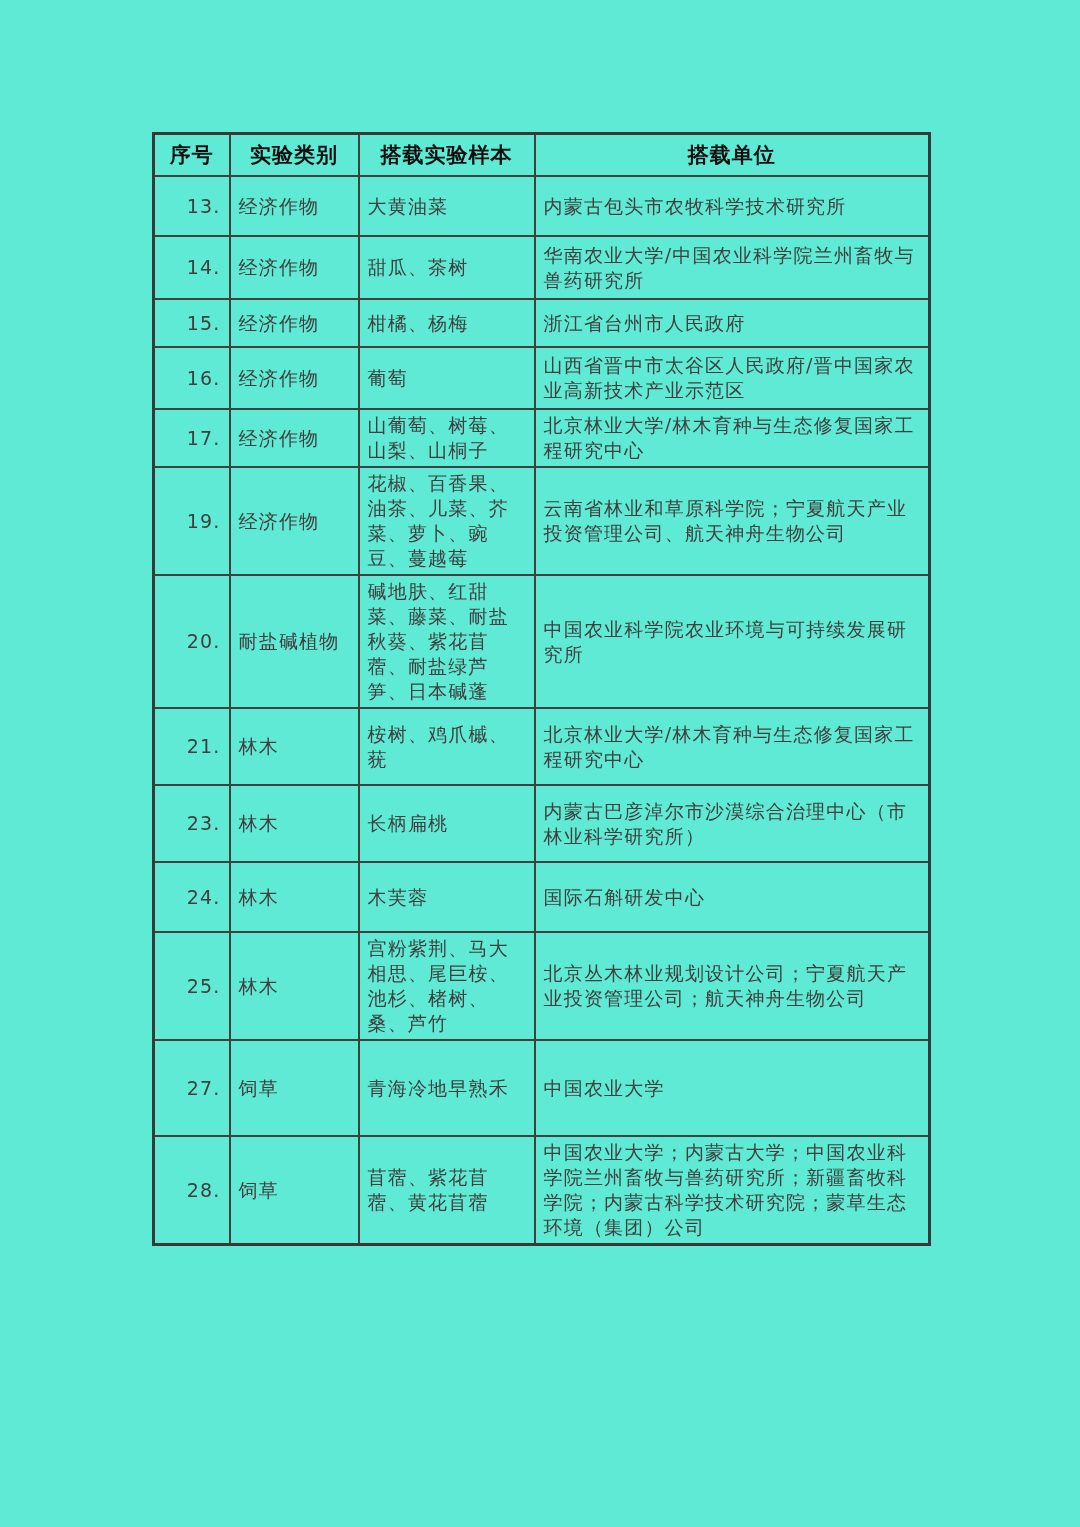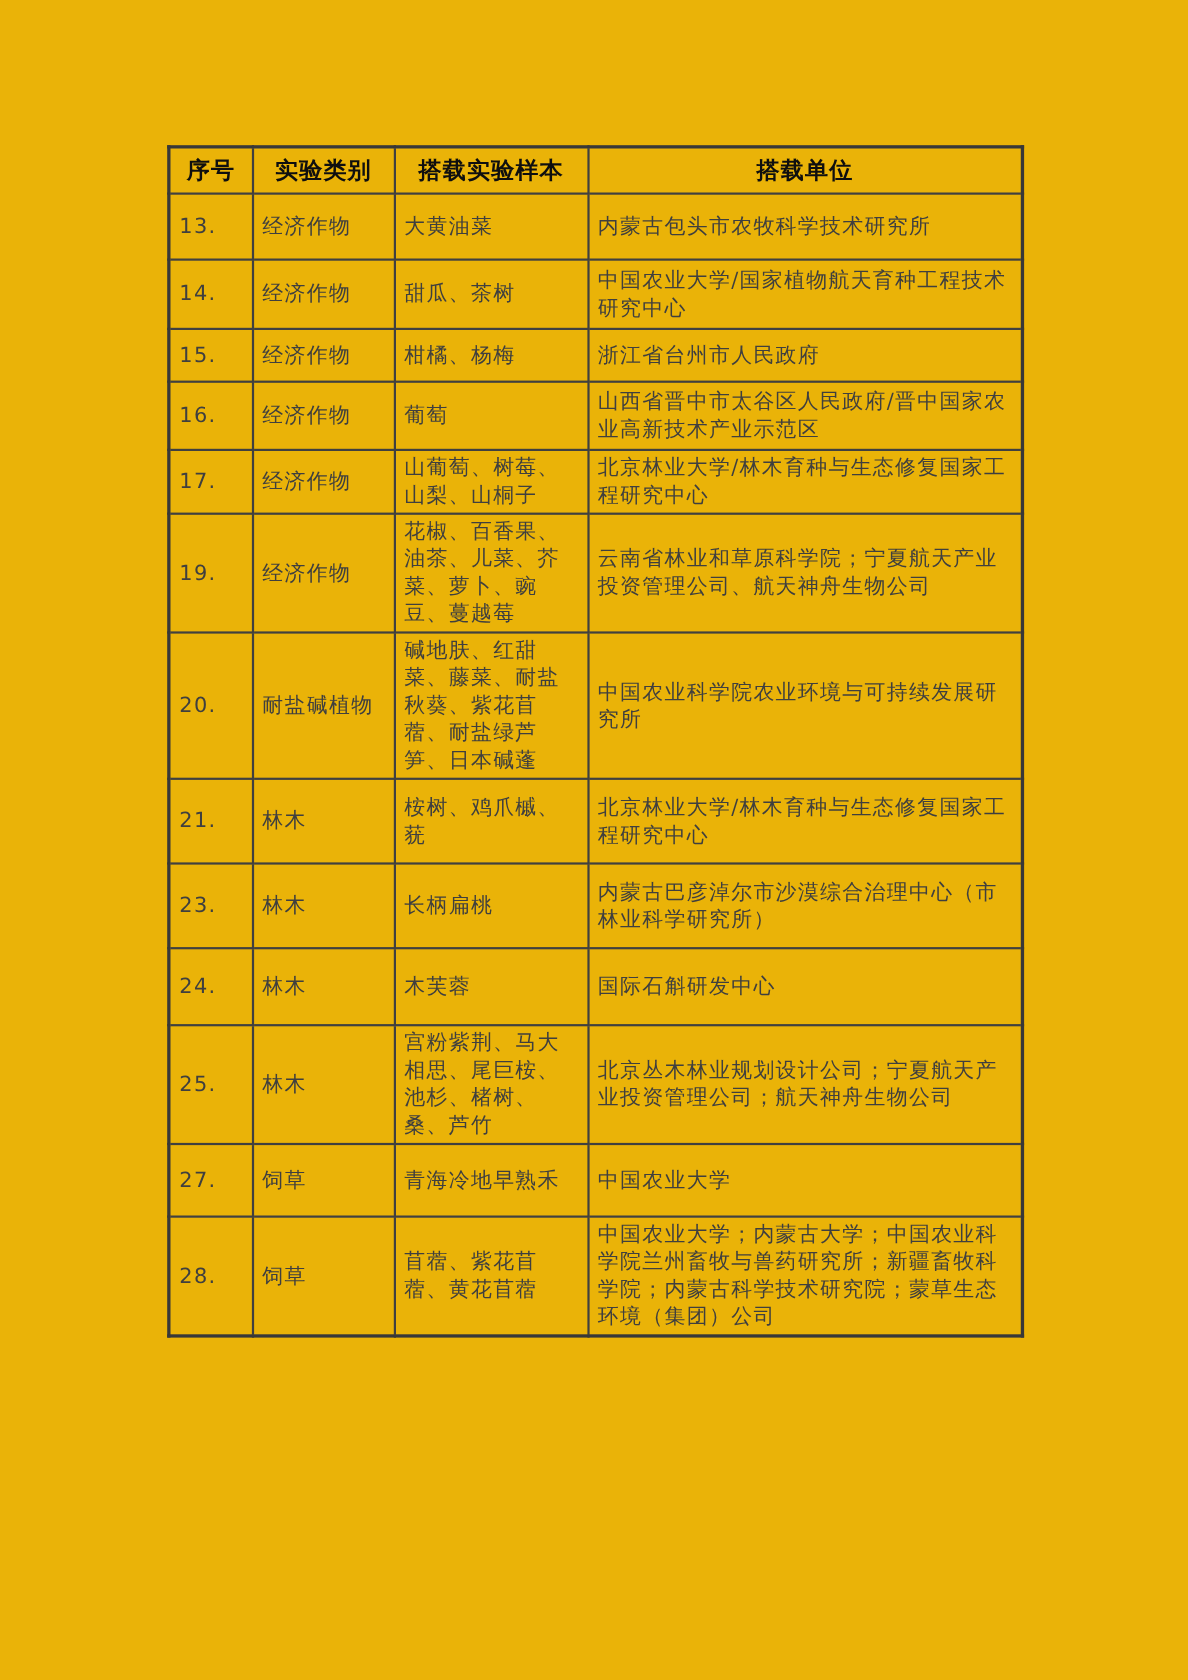--- a/index.html
+++ b/index.html
@@ -9,21 +9,21 @@
   }
   body {
     width: 1080px;
     height: 1527px;
     font-family: "DejaVu Serif", serif;
   }
   .page {
     position: relative;
     width: 1080px;
     height: 1527px;
-    background: #eab308;
+    background: #5eead4;
     overflow: hidden;
   }
   table.payload {
     position: absolute;
     left: 152px;
     top: 132px;
     width: 776px;
     border-collapse: collapse;
     table-layout: fixed;
     border: 3px solid #383838;
@@ -46,21 +46,21 @@
   table.payload td {
     font-size: 19px;
     color: #3f3f3f;
     line-height: 25px;
     letter-spacing: 1.2px;
     vertical-align: middle;
     padding: 3px 8px;
     word-break: break-all;
   }
   td.col-no {
-    text-align: left;
+    text-align: right;
     padding-left: 12px;
     font-family: "DejaVu Sans", "Liberation Sans", sans-serif;
     letter-spacing: 0.5px;
     color: #454545;
   }
   td.col-category {
     padding-left: 10px;
     border-radius: 21px;
   }
   td.col-sample {
@@ -95,21 +95,21 @@
         <tr style="height: 60px;">
           <td class="col-no">13.</td>
           <td class="col-category">经济作物</td>
           <td class="col-sample">大黄油菜</td>
           <td class="col-unit">内蒙古包头市农牧科学技术研究所</td>
         </tr>
         <tr style="height: 63px;">
           <td class="col-no">14.</td>
           <td class="col-category">经济作物</td>
           <td class="col-sample">甜瓜、茶树</td>
-          <td class="col-unit">中国农业大学/国家植物航天育种工程技术研究中心</td>
+          <td class="col-unit">华南农业大学/中国农业科学院兰州畜牧与兽药研究所</td>
         </tr>
         <tr style="height: 48px;">
           <td class="col-no">15.</td>
           <td class="col-category">经济作物</td>
           <td class="col-sample">柑橘、杨梅</td>
           <td class="col-unit">浙江省台州市人民政府</td>
         </tr>
         <tr style="height: 62px;">
           <td class="col-no">16.</td>
           <td class="col-category">经济作物</td>
@@ -151,21 +151,21 @@
           <td class="col-category">林木</td>
           <td class="col-sample">木芙蓉</td>
           <td class="col-unit">国际石斛研发中心</td>
         </tr>
         <tr style="height: 82px;">
           <td class="col-no">25.</td>
           <td class="col-category">林木</td>
           <td class="col-sample">宫粉紫荆、马大相思、尾巨桉、池杉、楮树、桑、芦竹</td>
           <td class="col-unit">北京丛木林业规划设计公司；宁夏航天产业投资管理公司；航天神舟生物公司</td>
         </tr>
-        <tr style="height: 66px;">
+        <tr style="height: 96px;">
           <td class="col-no">27.</td>
           <td class="col-category">饲草</td>
           <td class="col-sample">青海冷地早熟禾</td>
           <td class="col-unit">中国农业大学</td>
         </tr>
         <tr style="height: 93px;">
           <td class="col-no">28.</td>
           <td class="col-category">饲草</td>
           <td class="col-sample">苜蓿、紫花苜蓿、黄花苜蓿</td>
           <td class="col-unit">中国农业大学；内蒙古大学；中国农业科学院兰州畜牧与兽药研究所；新疆畜牧科学院；内蒙古科学技术研究院；蒙草生态环境（集团）公司</td>

